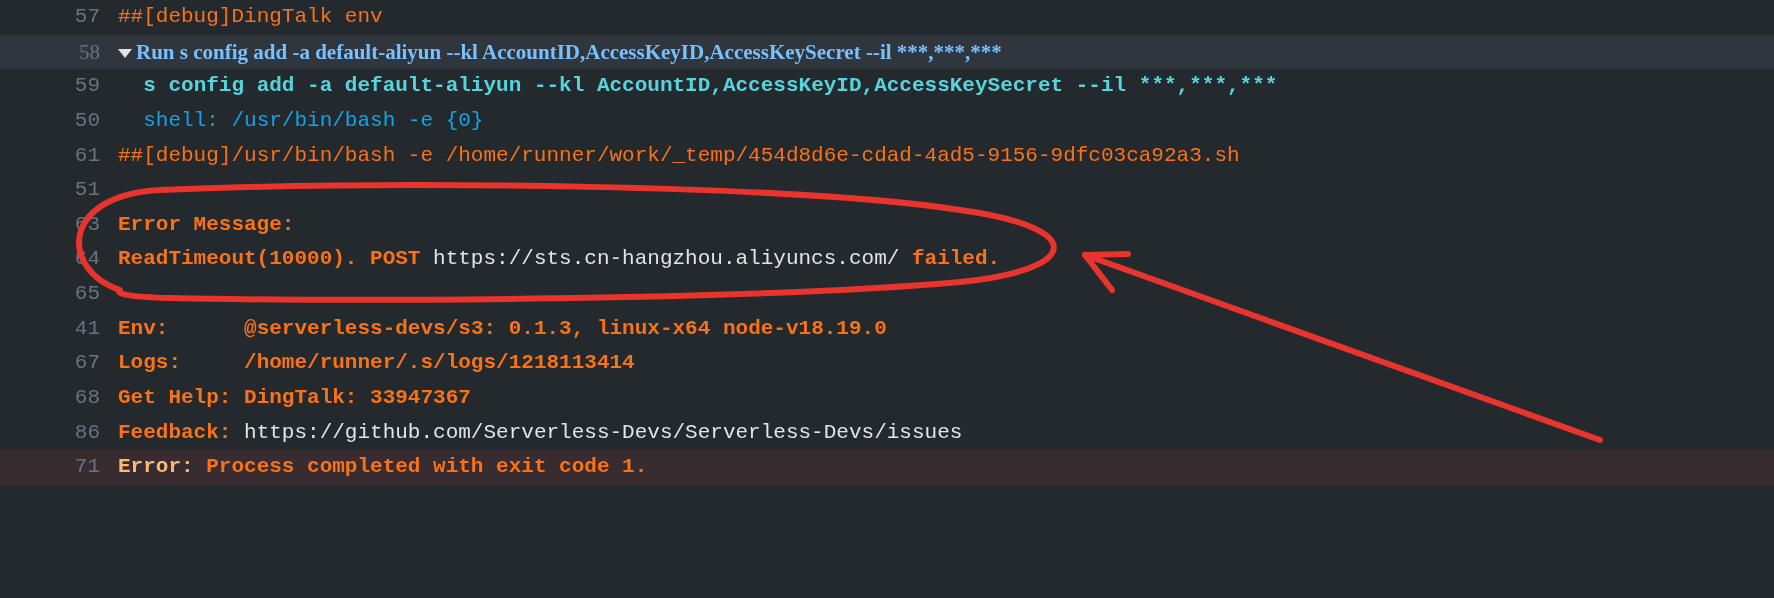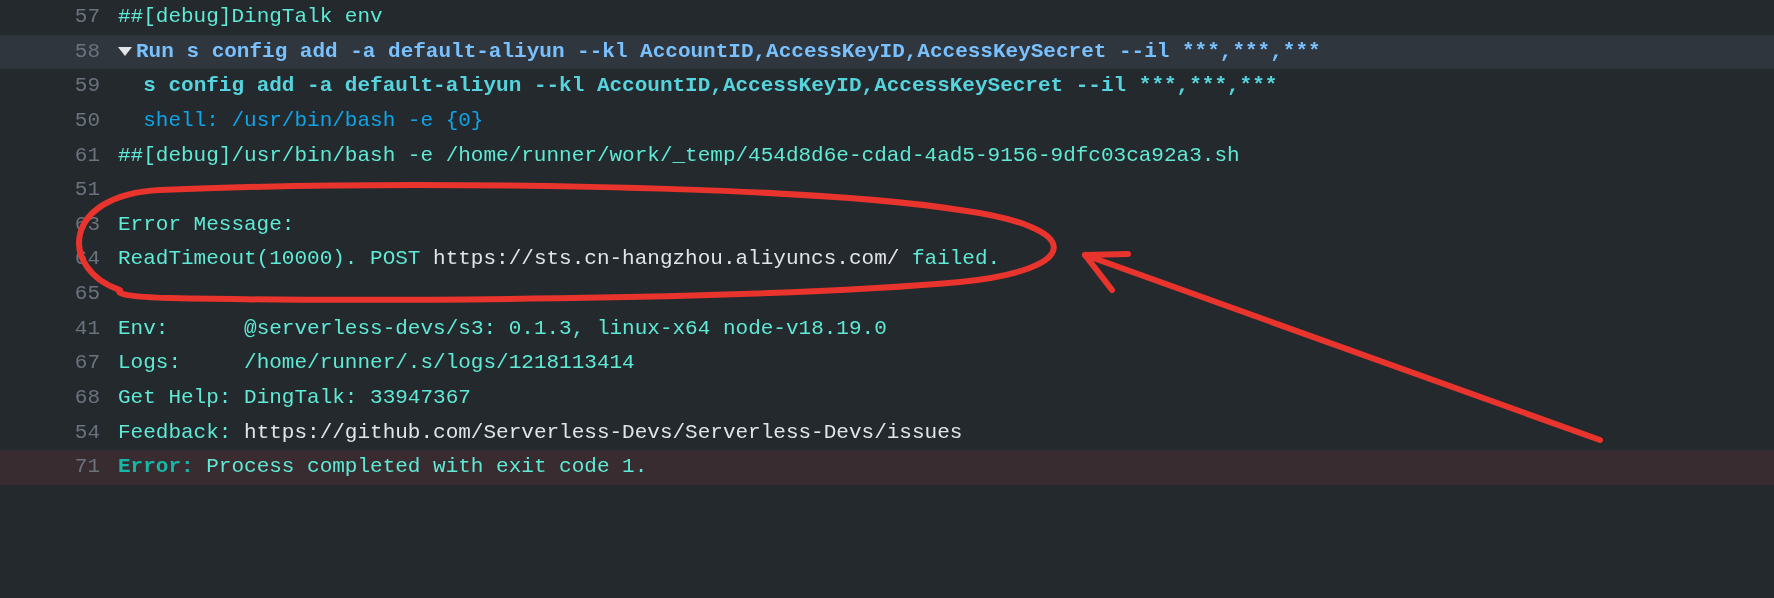--- a/index.html
+++ b/index.html
@@ -16,20 +16,21 @@
     width: 100%;
   }
   .log-row {
     display: flex;
     align-items: flex-end;
     min-height: 34.5px;
     padding: 0;
   }
   .highlight-row {
     background: #2f363d;
+    font-family: Liberation Serif, serif;
   }
   .error-bg {
     background: rgba(248, 81, 73, 0.1);
   }
   .line-num {
     width: 118px;
     flex-shrink: 0;
     text-align: right;
     color: #6a737d;
     padding-right: 18px;
@@ -45,24 +46,24 @@
     display: inline-block;
     width: 0; height: 0;
     border-left: 7px solid transparent;
     border-right: 7px solid transparent;
     border-top: 9px solid #e1e4e8;
     margin-right: 4px;
     vertical-align: 1px;
   }
   .c-blue    { color: #79c0ff; }
   .c-cyan    { color: #56d4dd; font-weight: 600; }
-  .c-purple  { color: #5eead4; }
+  .c-purple  { color: #f97316; }
   .c-gray    { color: #0ea5e9; }
-  .c-white   { color: #5eead4; }
-  .c-red     { color: #14b8a6; font-weight: 600; }
+  .c-white   { color: #f97316; font-weight: bold; }
+  .c-red     { color: #fdba74; font-weight: 600; }
   .link      { color: #e1e4e8; }
   .bold      { font-weight: 600; }
   svg.annotation {
     position: absolute;
     top: 0; left: 0;
     pointer-events: none;
   }
 </style>
 </head>
 <body>
@@ -123,21 +124,21 @@
     <span class="line-num">67</span>
     <span class="line-content"><span class="c-white">Logs:</span><span>     </span><span class="c-white">/home/runner/.s/logs/1218113414</span></span>
   </div>
 
   <div class="log-row">
     <span class="line-num">68</span>
     <span class="line-content"><span class="c-white">Get Help:</span><span> </span><span class="c-white">DingTalk: 33947367</span></span>
   </div>
 
   <div class="log-row">
-    <span class="line-num">54</span>
+    <span class="line-num">86</span>
     <span class="line-content"><span class="c-white">Feedback:</span><span> </span><a class="link">https://github.com/Serverless-Devs/Serverless-Devs/issues</a></span>
   </div>
 
 
   <div class="log-row error-bg">
     <span class="line-num">71</span>
     <span class="line-content"><span class="c-red">Error:</span><span class="c-white"> Process completed with exit code 1.</span></span>
   </div>
 
 </div>

